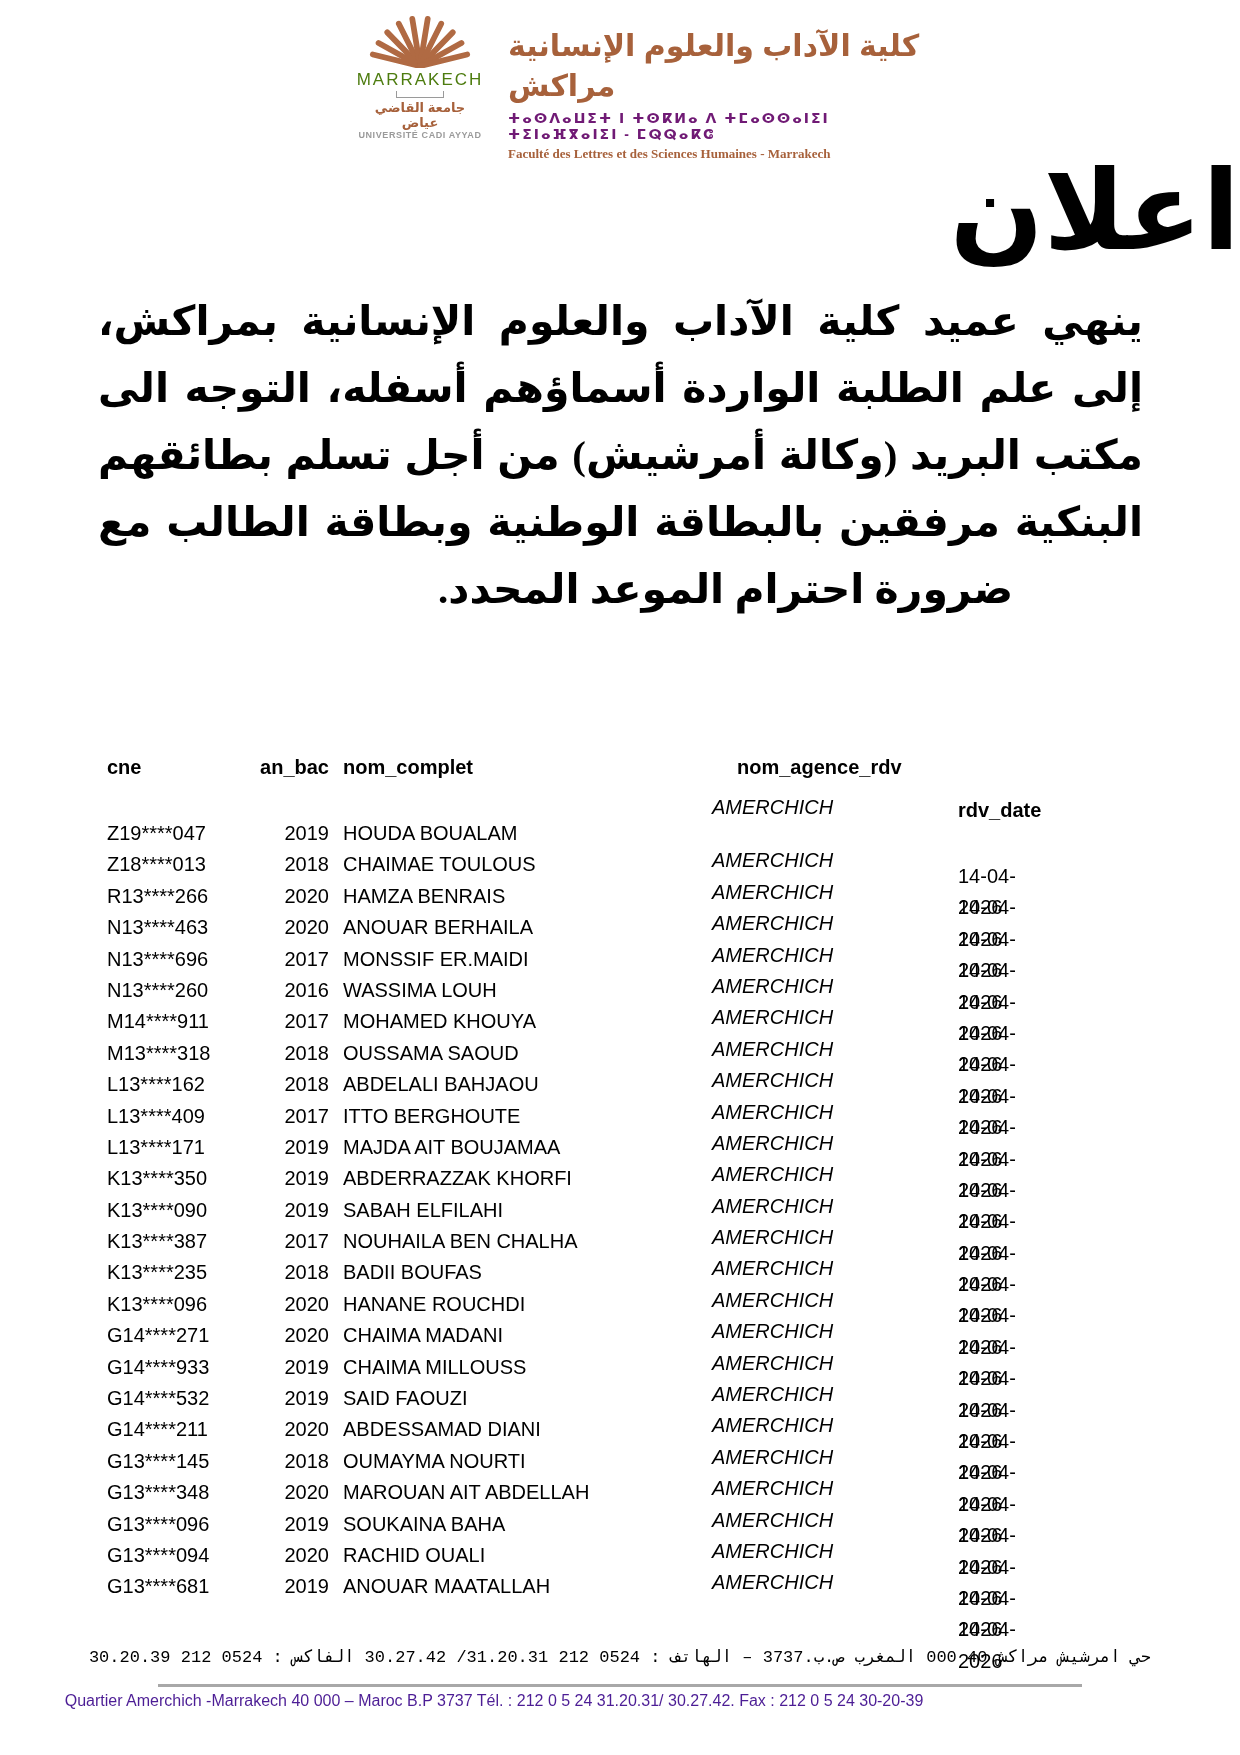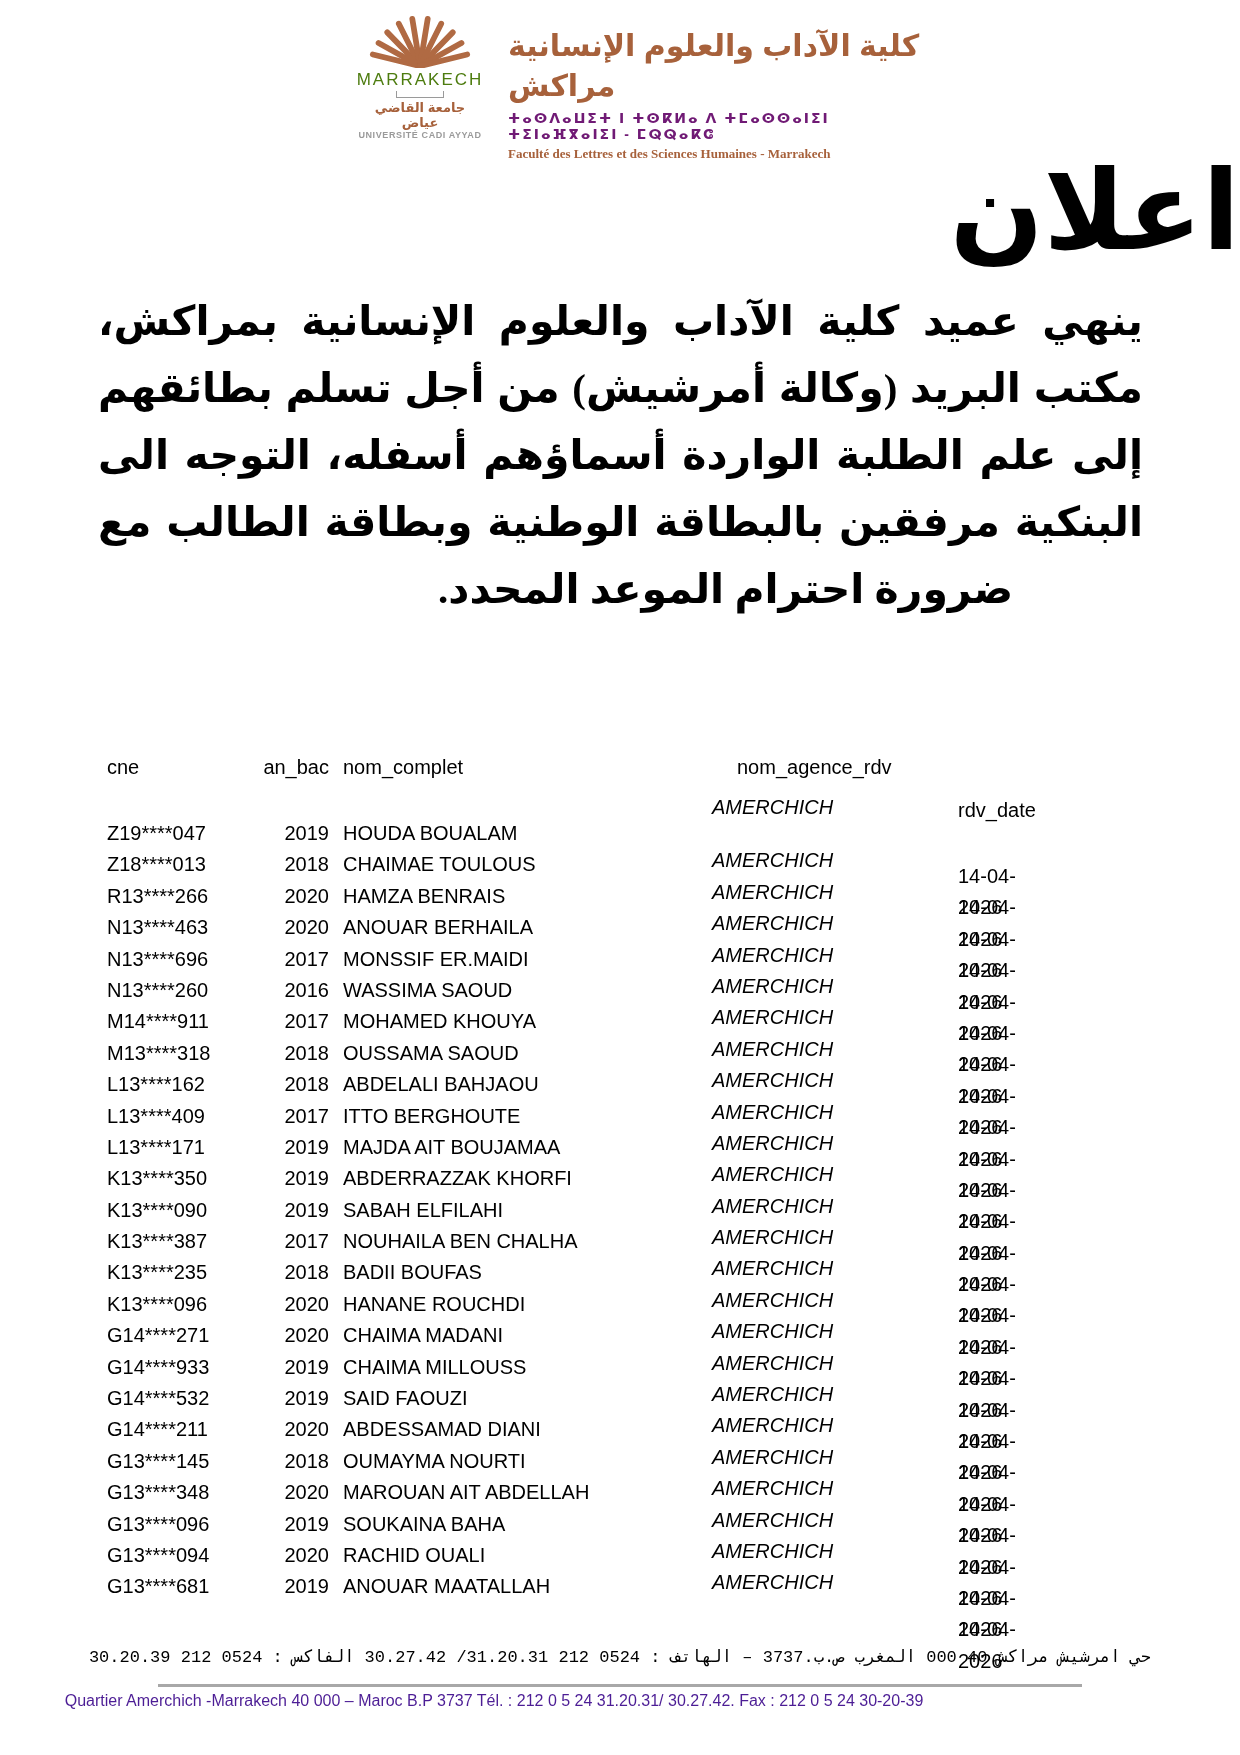--- a/index.html
+++ b/index.html
@@ -41,21 +41,21 @@
   .ar-line{direction:rtl;text-align:justify;text-align-last:justify;white-space:nowrap;}
   .ar-line--last{direction:rtl;text-align:right;text-align-last:right;padding-right:130px;}
 
   
   .records{position:absolute;left:107px;top:752px;width:950px;font-size:20px;}
   .thead,.trow{
     display:grid;
     grid-template-columns:150px 72px 383px 246px 99px;
     line-height:31.4px;height:31.4px;
   }
-  .thead{font-weight:normal;height:31px;line-height:31px;}
+  .thead{font-weight:bold;height:31px;line-height:31px;}
   .tbody{margin-top:35px;}
   .c-anbac{text-align:right;}
   .c-nom{padding-left:14px;}
   .h-agence{padding-left:25px;}
   .c-agence{transform:translateY(-4px);font-style:italic;}
   .c-agence--first{transform:translateY(-26px);}
   .c-date{text-align:left;margin-top:43px;}
 
   
   .footer-ar{
@@ -98,22 +98,22 @@
   <div class="faculty">
     <div class="faculty-ar" dir="rtl">كلية الآداب والعلوم الإنسانية مراكش</div>
     <div class="faculty-tif">ⵜⴰⵙⴷⴰⵡⵉⵜ ⵏ ⵜⵙⴽⵍⴰ ⴷ ⵜⵎⴰⵙⵙⴰⵏⵉⵏ ⵜⵉⵏⴰⴼⴳⴰⵏⵉⵏ - ⵎⵕⵕⴰⴽⵛ</div>
     <div class="faculty-fr">Faculté des Lettres et des Sciences Humaines - Marrakech</div>
   </div>
 
   <h1 class="title" dir="rtl">اعلان</h1>
 
   <div class="body-ar" id="paragraph">
       <div class="ar-line">ينهي عميد كلية الآداب والعلوم الإنسانية بمراكش،</div>
+      <div class="ar-line">إلى علم الطلبة الواردة أسماؤهم أسفله، التوجه الى</div>
       <div class="ar-line">مكتب البريد (وكالة أمرشيش) من أجل تسلم بطائقهم</div>
-      <div class="ar-line">إلى علم الطلبة الواردة أسماؤهم أسفله، التوجه الى</div>
       <div class="ar-line">البنكية مرفقين بالبطاقة الوطنية وبطاقة الطالب مع</div>
       <div class="ar-line ar-line--last">ضرورة احترام الموعد المحدد.</div>
     </div>
 
   <div class="records">
     <div class="thead">
       <span>cne</span>
       <span class="c-anbac">an_bac</span>
       <span class="c-nom">nom_complet</span>
       <span class="h-agence">nom_agence_rdv</span>
@@ -151,21 +151,21 @@
         <div class="trow">
           <span class="">N13****696</span>
           <span class="c-anbac">2017</span>
           <span class="c-nom">MONSSIF ER.MAIDI</span>
           <span class="c-agence">AMERCHICH</span>
           <span class="c-date">14-04-2026</span>
         </div>
         <div class="trow">
           <span class="">N13****260</span>
           <span class="c-anbac">2016</span>
-          <span class="c-nom">WASSIMA SAOUD</span>
+          <span class="c-nom">WASSIMA LOUH</span>
           <span class="c-agence">AMERCHICH</span>
           <span class="c-date">14-04-2026</span>
         </div>
         <div class="trow">
           <span class="">M14****911</span>
           <span class="c-anbac">2017</span>
           <span class="c-nom">MOHAMED KHOUYA</span>
           <span class="c-agence">AMERCHICH</span>
           <span class="c-date">14-04-2026</span>
         </div>

